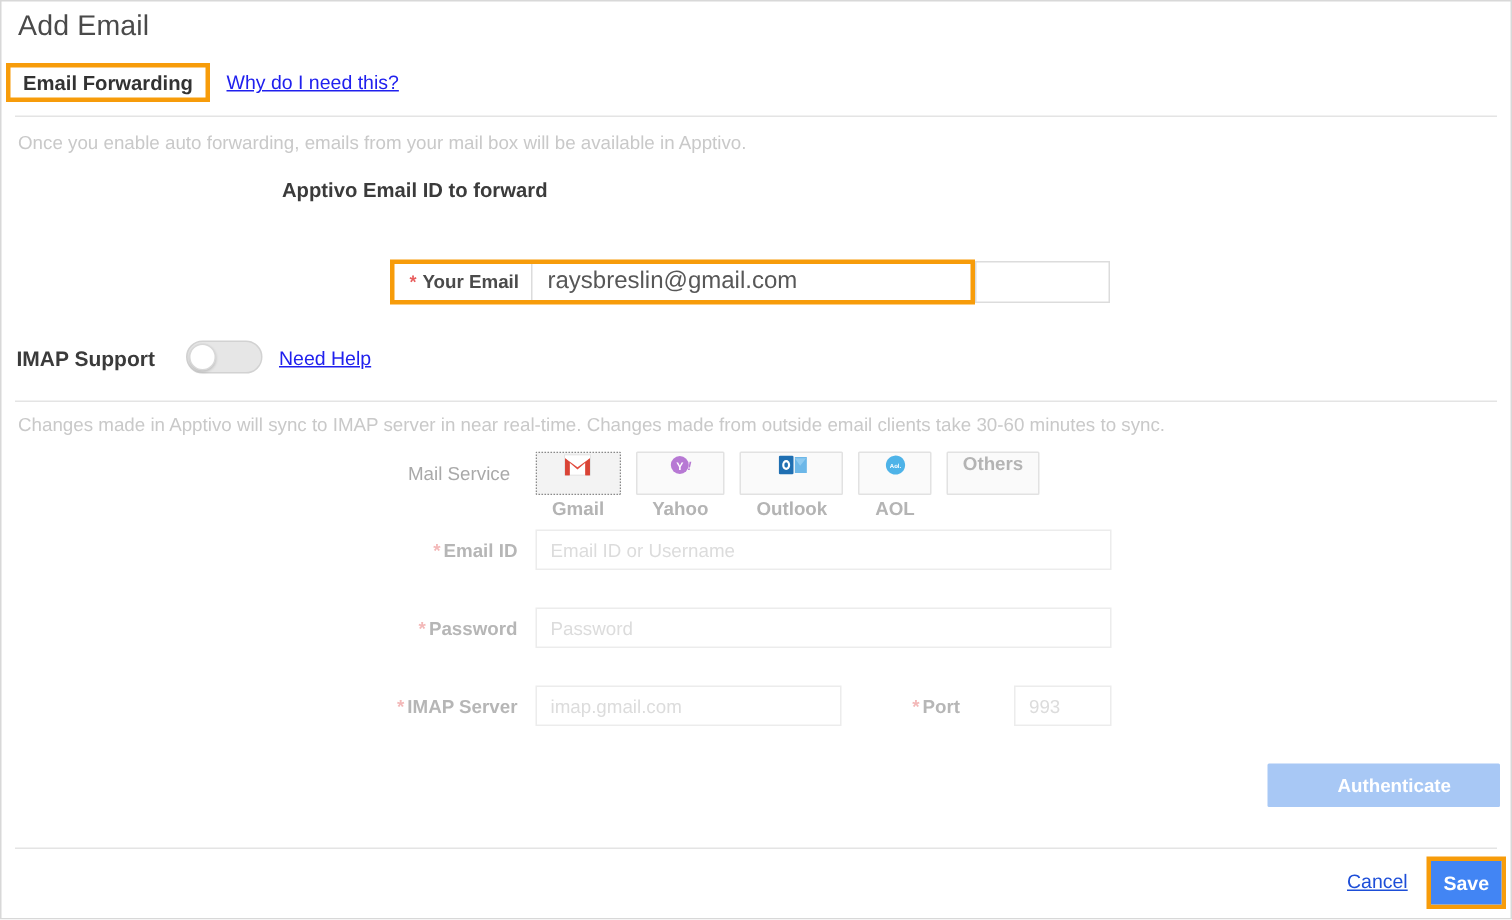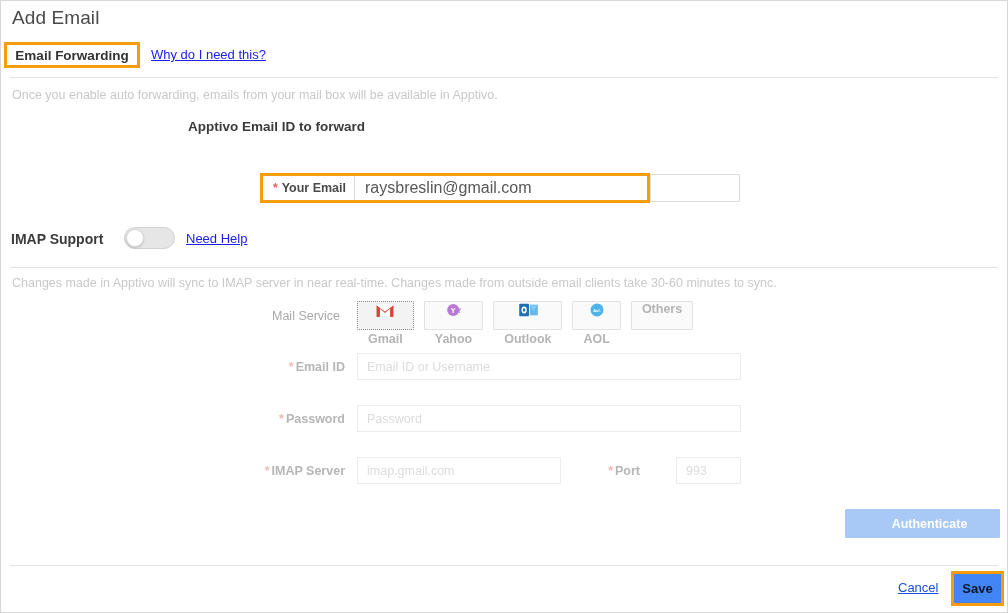--- a/index.html
+++ b/index.html
@@ -301,21 +301,21 @@
     height: 35px;
     box-sizing: border-box;
     border: 3px solid #f79c0a;
     background: #f79c0a;
   }
   .save-btn {
     width: 100%;
     height: 100%;
     background: #4285f4;
     border: none;
-    color: #0f172a;
+    color: #ffffff;
     font-family: "Liberation Sans", sans-serif;
     font-size: 13px;
     font-weight: bold;
     cursor: pointer;
     display: block;
   }
 
   
   .page-frame {
     position: absolute;

